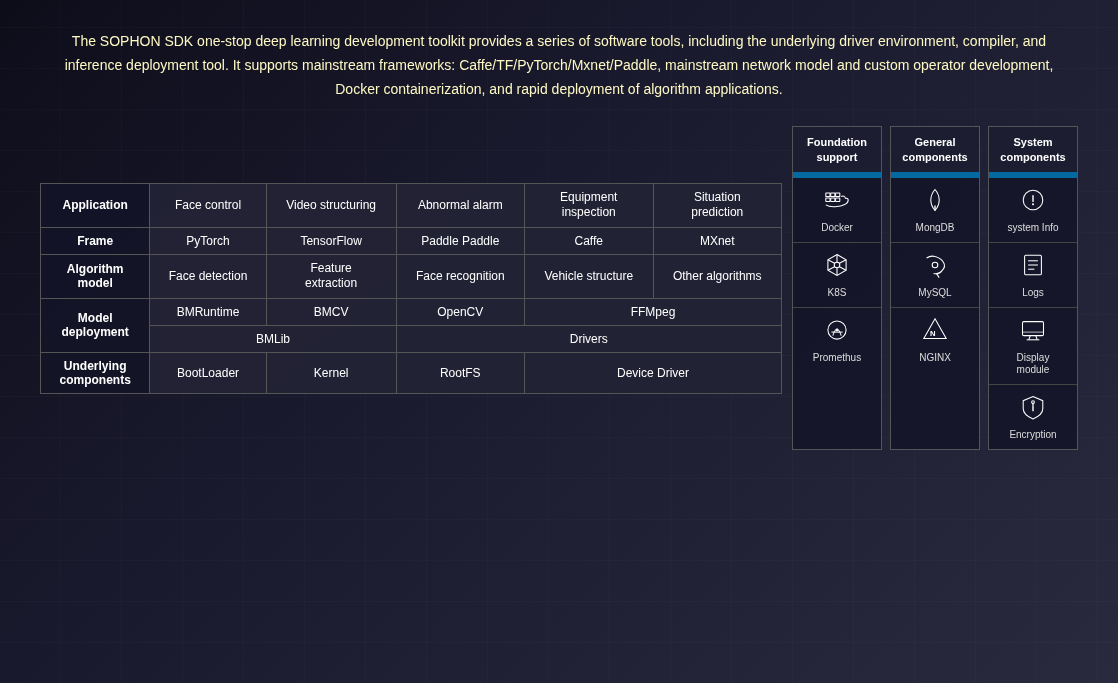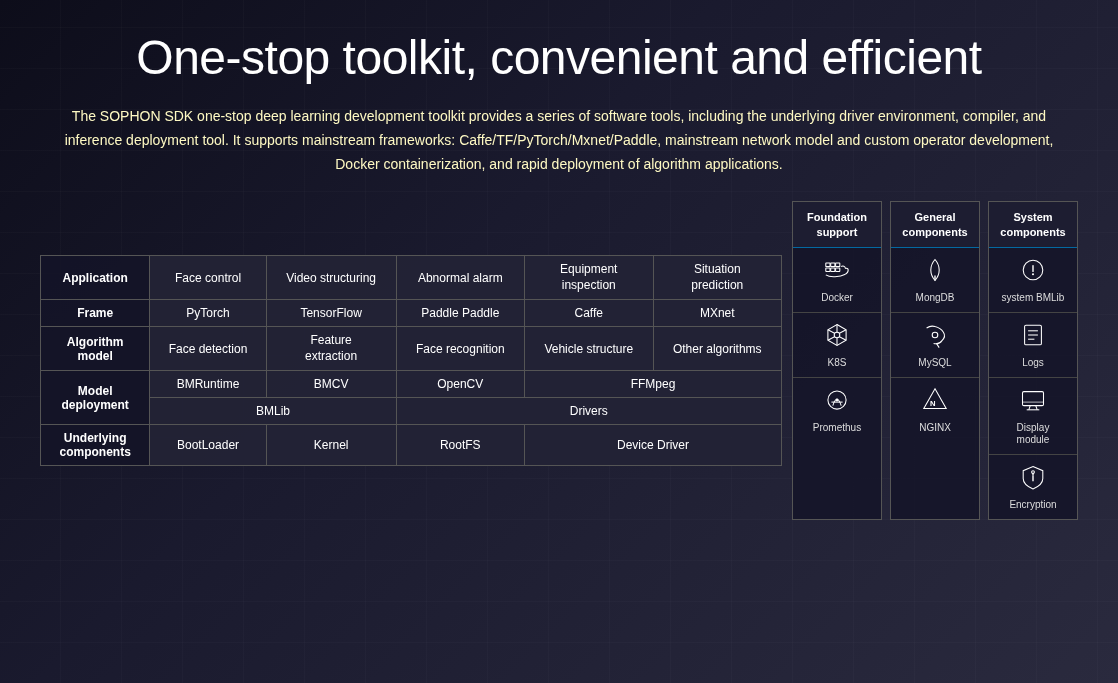--- a/index.html
+++ b/index.html
@@ -88,21 +88,21 @@
       background: rgba(20,20,40,0.85);
       border: 1px solid #555;
       width: 90px;
       text-align: center;
     }
     .panel-header {
       font-size: 11px;
       font-weight: bold;
       color: #fff;
       padding: 8px 4px;
-      border-bottom: 1px solid #0369a1;
+      border-bottom: 6px solid #0369a1;
       background: rgba(30,30,50,0.9);
       line-height: 1.3;
     }
     .panel-item {
       padding: 8px 4px;
       border-bottom: 1px solid #444;
       display: flex;
       flex-direction: column;
       align-items: center;
       gap: 4px;
@@ -128,21 +128,20 @@
     .situation-cell {
       white-space: pre-line;
       line-height: 1.3;
     }
   </style>
 </head>
 <body>
 
 <div class="bg-overlay"></div>
 <div class="content">
-  <h1 class="main-title">One-stop toolkit, convenient and efficient</h1>
   <p class="description">The SOPHON SDK one-stop deep learning development toolkit provides a series of software tools, including the underlying driver environment, compiler, and inference deployment tool. It supports mainstream frameworks: Caffe/TF/PyTorch/Mxnet/Paddle, mainstream network model and custom operator development, Docker containerization, and rapid deployment of algorithm applications.</p>
 
   <div class="diagram-container">
 
     <table class="arch-table">
       <tbody>
 
         <tr>
           <td class="row-label">Application</td>
           <td class="cell-item">Face control</td>
@@ -276,21 +275,21 @@
       <div class="panel">
         <div class="panel-header">System<br>components</div>
         <div class="panel-item">
           <span class="panel-icon">
             <svg class="icon-svg" viewBox="0 0 40 40" fill="none" xmlns="http://www.w3.org/2000/svg">
               <circle cx="20" cy="20" r="14" stroke="white" stroke-width="1.5" fill="none"></circle>
               <line x1="20" y1="14" x2="20" y2="22" stroke="white" stroke-width="2" stroke-linecap="round"></line>
               <circle cx="20" cy="26" r="1.5" fill="white"></circle>
             </svg>
           </span>
-          <span class="panel-label">system BMLib</span>
+          <span class="panel-label">system Info</span>
         </div>
         <div class="panel-item">
           <span class="panel-icon">
             <svg class="icon-svg" viewBox="0 0 40 40" fill="none" xmlns="http://www.w3.org/2000/svg">
               <rect x="8" y="6" width="24" height="28" rx="2" stroke="white" stroke-width="1.5" fill="none"></rect>
               <line x1="13" y1="14" x2="27" y2="14" stroke="white" stroke-width="1.5"></line>
               <line x1="13" y1="20" x2="27" y2="20" stroke="white" stroke-width="1.5"></line>
               <line x1="13" y1="26" x2="22" y2="26" stroke="white" stroke-width="1.5"></line>
             </svg>
           </span>

